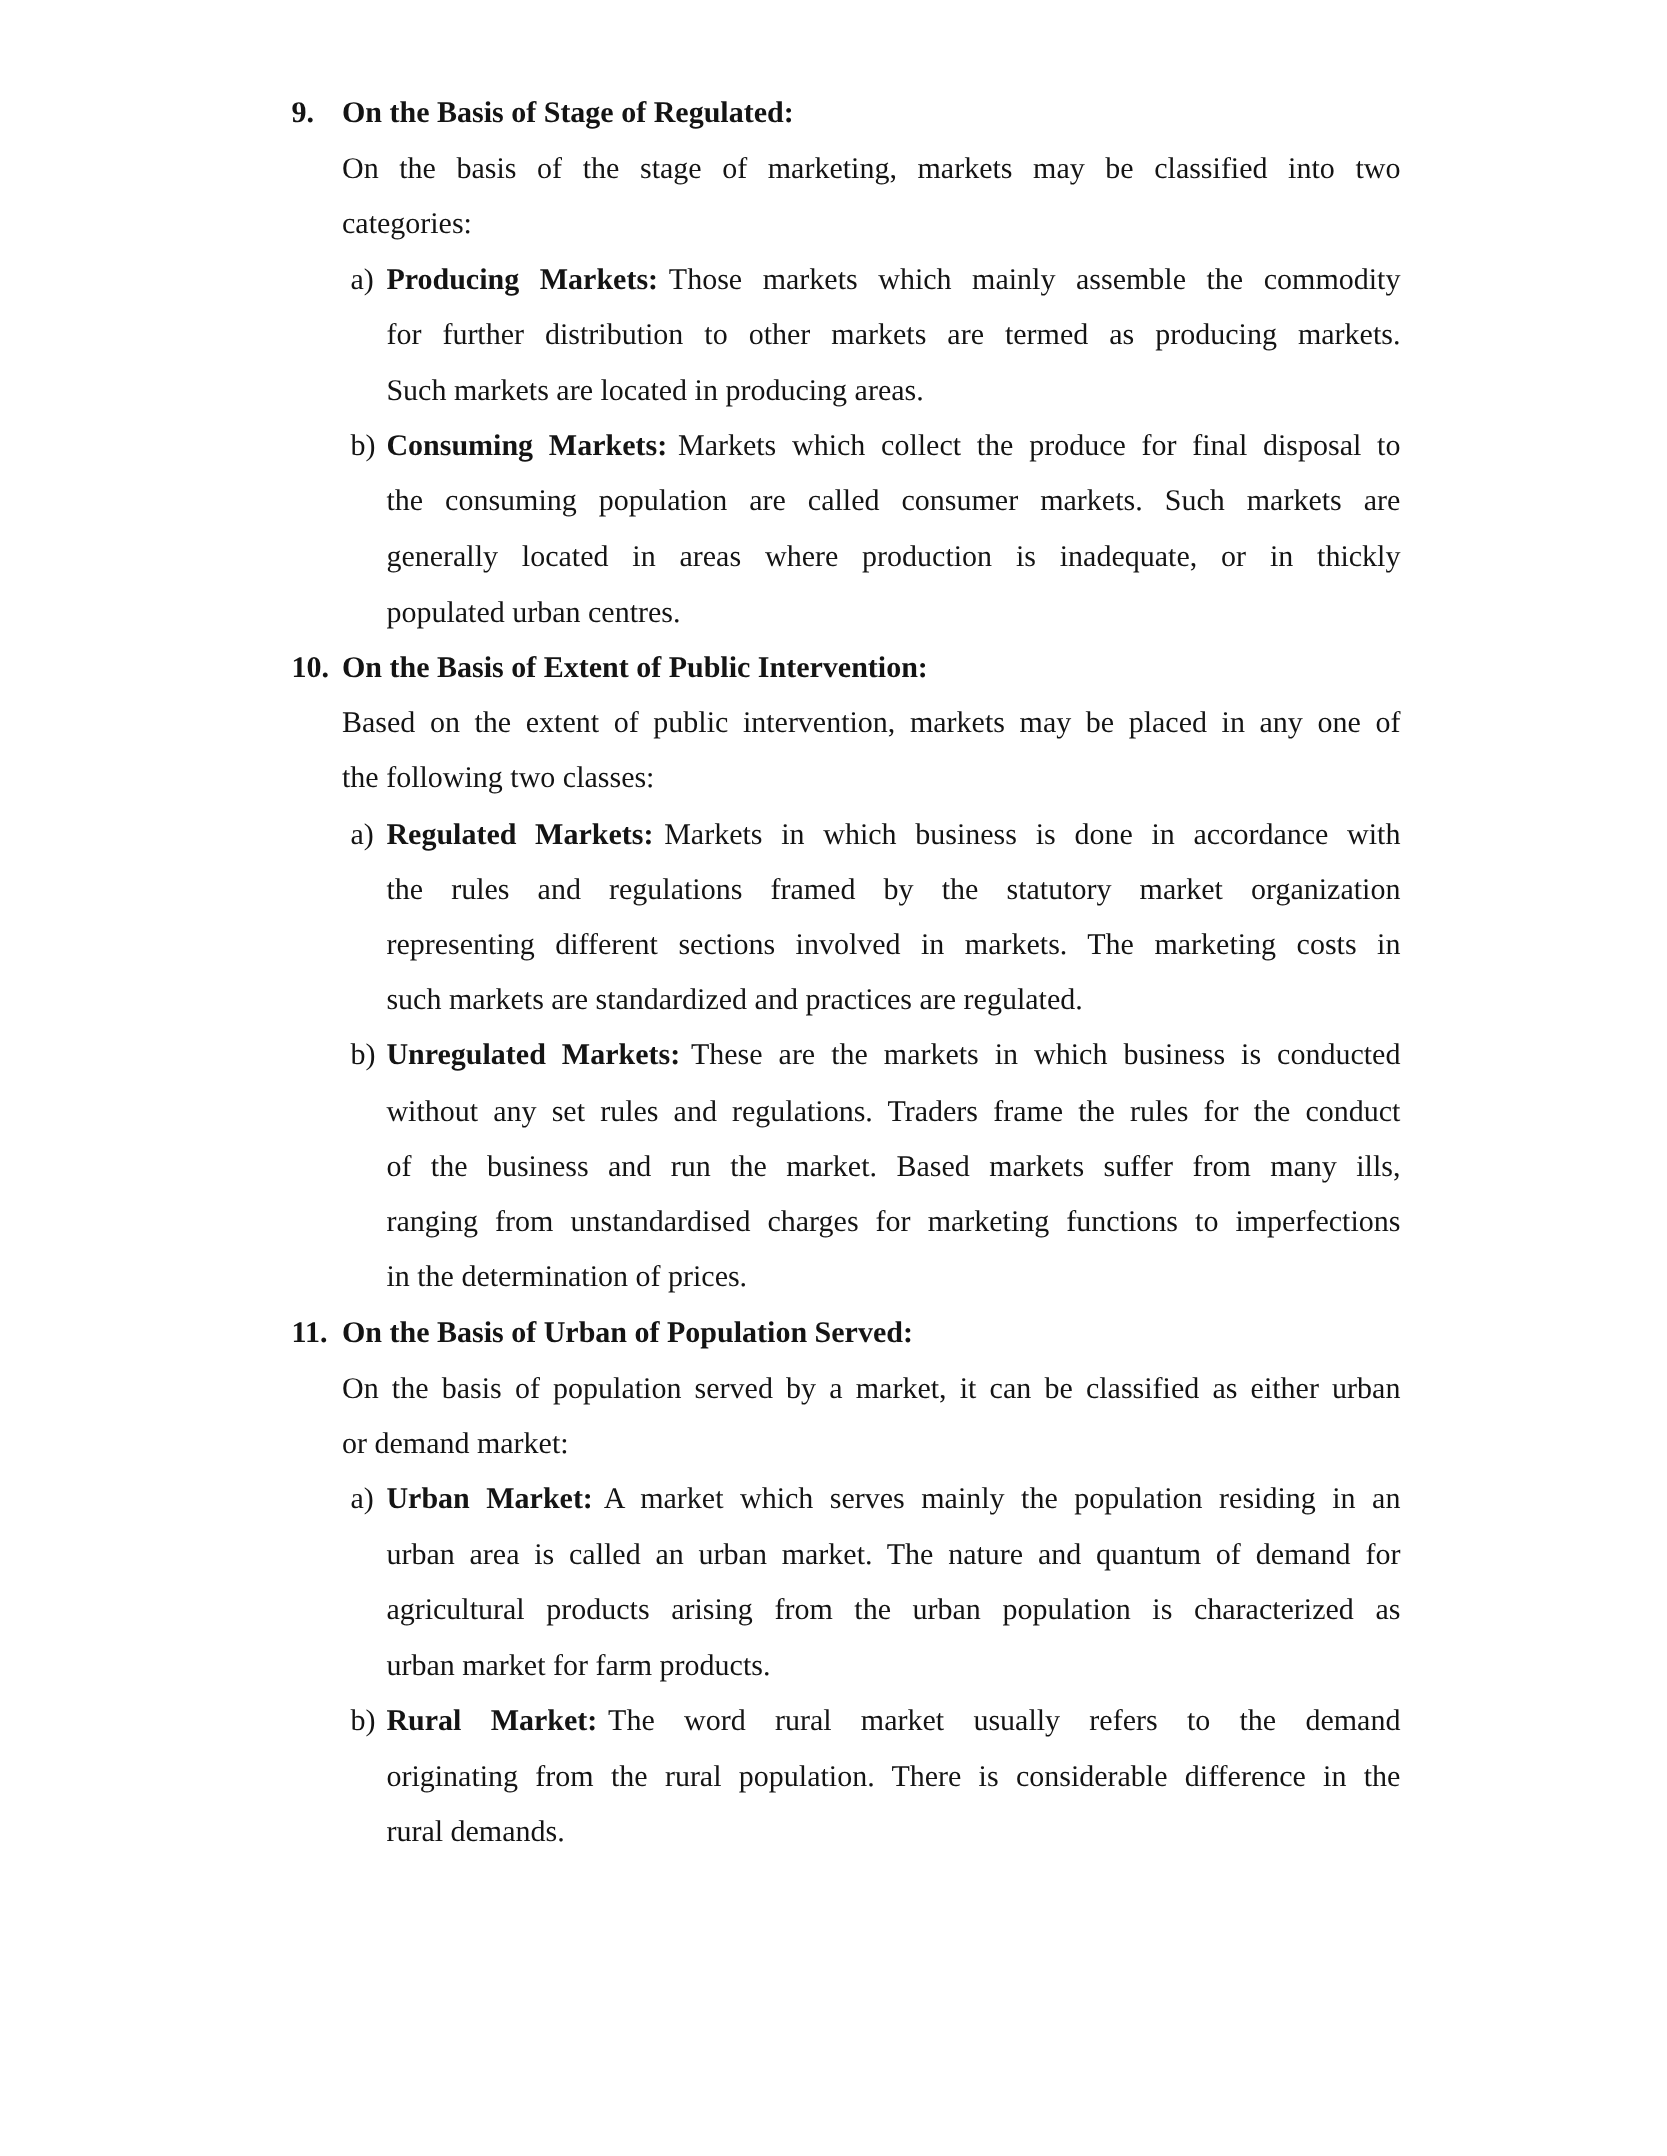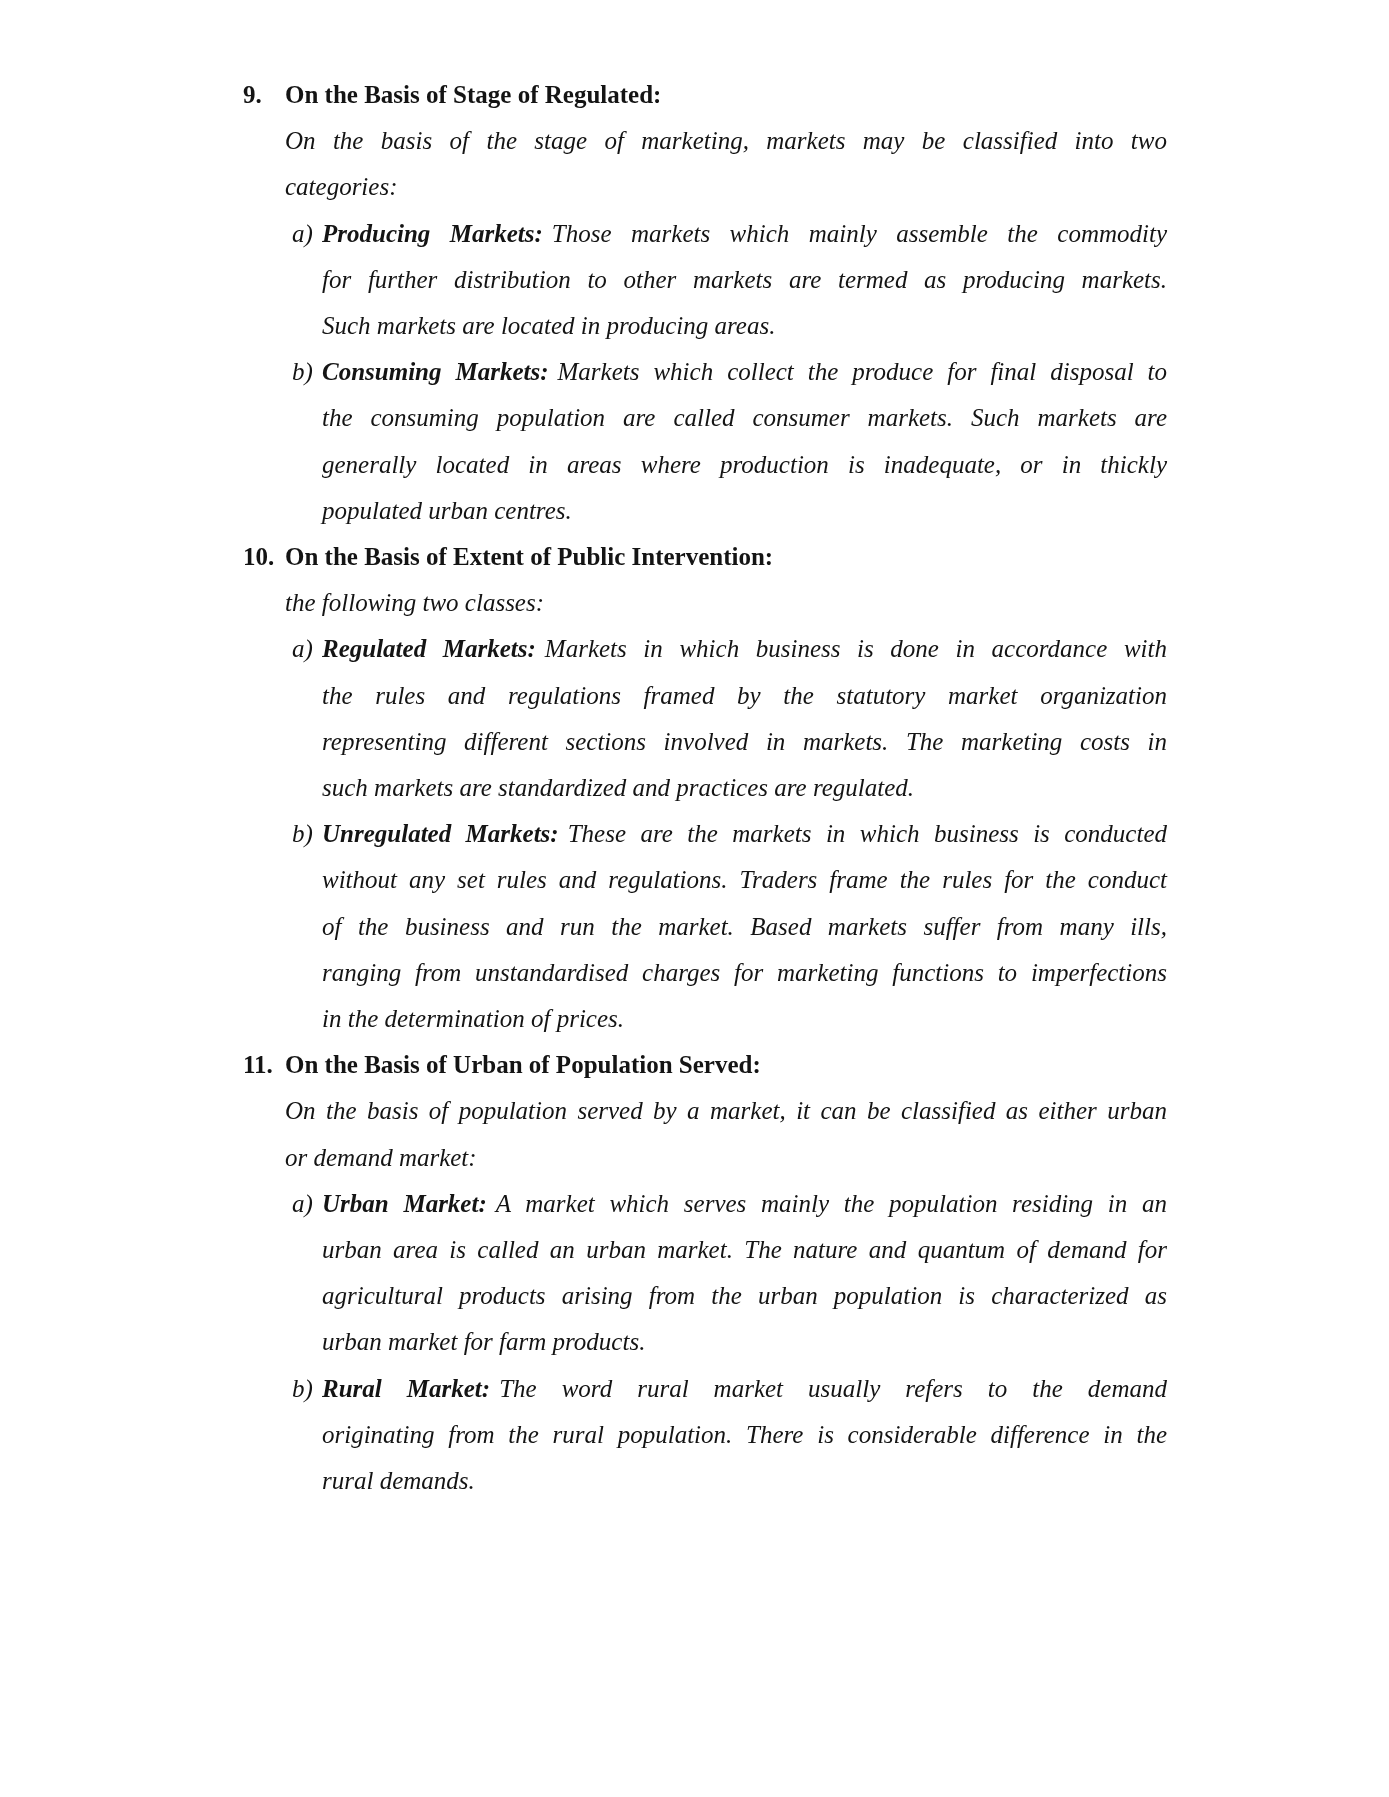--- a/index.html
+++ b/index.html
@@ -23,21 +23,21 @@
   .heading {
     position: relative;
     font-weight: bold;
     white-space: nowrap;
   }
   .num {
     position: absolute;
     left: -42px;
     top: 0;
   }
-  .line { text-align: justify; font-style: italic; }
+  .line { text-align: justify; }
   .jl { text-align-last: justify; }
   .ll { text-align-last: left; }
   .item { margin-left: 37px; }
   .first { position: relative; }
   .letter {
     position: absolute;
     left: -30px;
     top: 0;
     font-weight: normal;
   }
@@ -73,20 +73,21 @@
       </div>
       <div class="line jl">the consuming population are called consumer markets.  Such markets are</div>
       <div class="line jl">generally located in areas where production is inadequate, or in thickly</div>
       <div class="line ll">populated urban centres.</div>
     </div>
 
     <div class="heading">
       <span class="num">10.</span>
       <span>On the Basis of Extent of Public Intervention:</span>
     </div>
+    <div class="line jl">Based on the extent of public intervention, markets may be placed in any one of</div>
     <div class="line ll">the following two classes:</div>
 
     <div class="item">
       <div class="line jl first">
         <span class="letter">a)</span><span class="term">Regulated Markets:</span><span>Markets in which business is done in accordance with</span>
       </div>
       <div class="line jl">the rules and regulations framed by the statutory market organization</div>
       <div class="line jl">representing different sections involved in markets.  The marketing costs in</div>
       <div class="line ll">such markets are standardized and practices are regulated.</div>
     </div>

